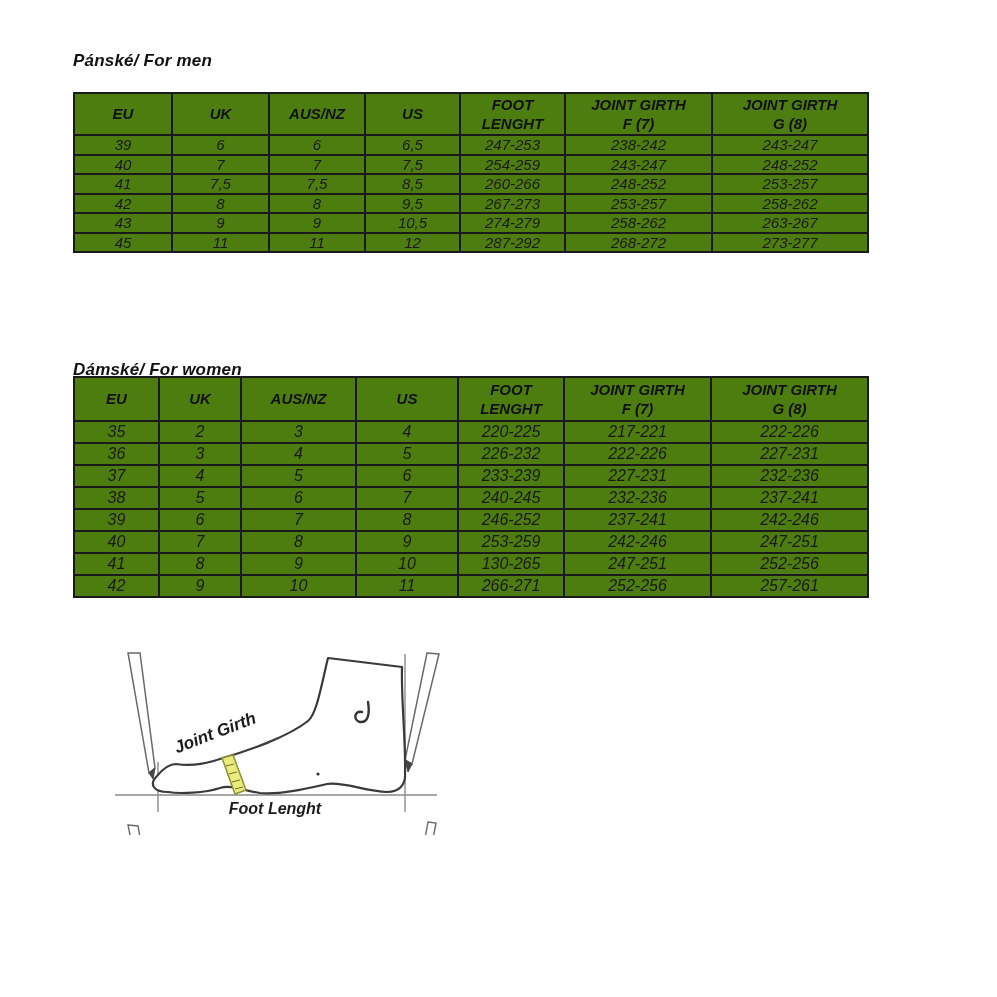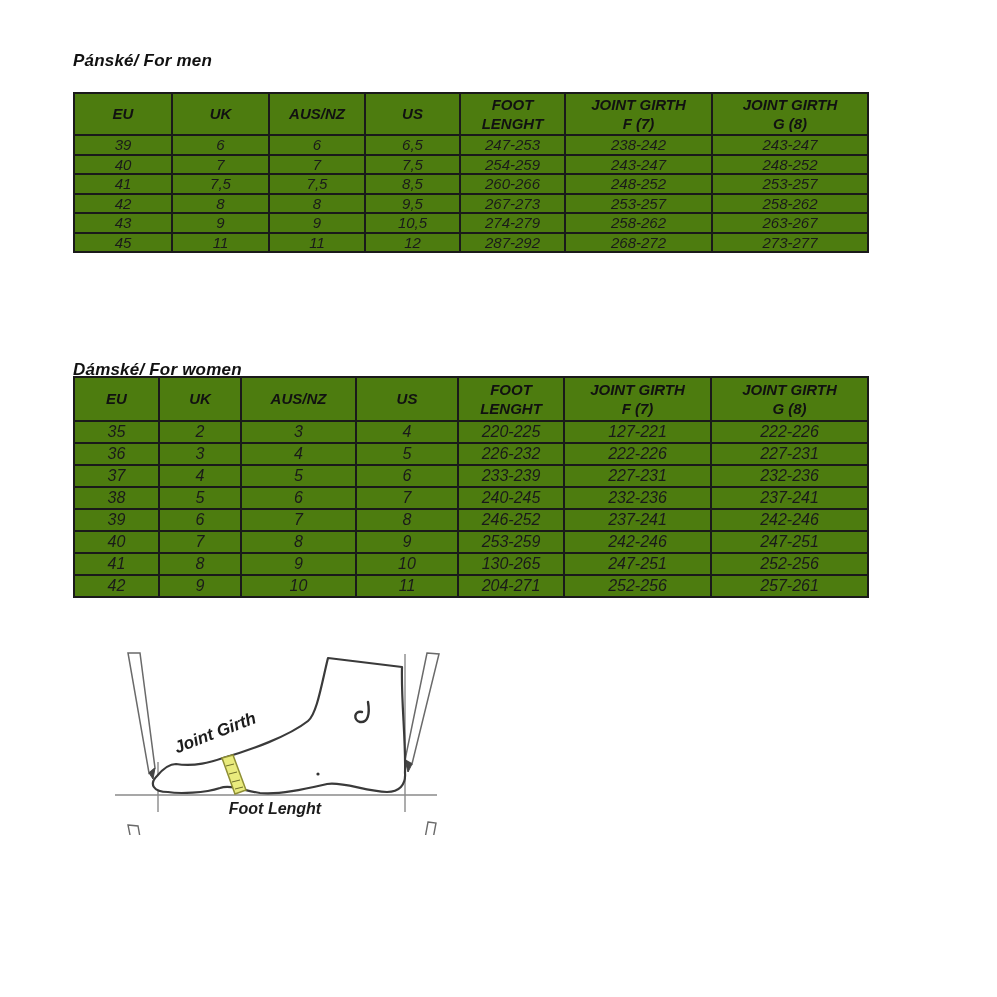--- a/index.html
+++ b/index.html
@@ -152,21 +152,21 @@
 G (8)</th>
         </tr>
       </thead>
     <tbody>
         <tr>
           <td>35</td>
           <td>2</td>
           <td>3</td>
           <td>4</td>
           <td>220-225</td>
-          <td>127-221</td>
+          <td>217-221</td>
           <td>222-226</td>
         </tr>
         <tr>
           <td>36</td>
           <td>3</td>
           <td>4</td>
           <td>5</td>
           <td>226-232</td>
           <td>222-226</td>
           <td>227-231</td>
@@ -214,21 +214,21 @@
           <td>10</td>
           <td>130-265</td>
           <td>247-251</td>
           <td>252-256</td>
         </tr>
         <tr>
           <td>42</td>
           <td>9</td>
           <td>10</td>
           <td>11</td>
-          <td>204-271</td>
+          <td>266-271</td>
           <td>252-256</td>
           <td>257-261</td>
         </tr>
       </tbody>
   </table>
 
   <svg class="diagram diag-side" width="390" height="185" viewBox="0 0 390 185">
 
     <line x1="50" y1="153" x2="372" y2="153" stroke="#8a8a8a" stroke-width="1.4"></line>
 

